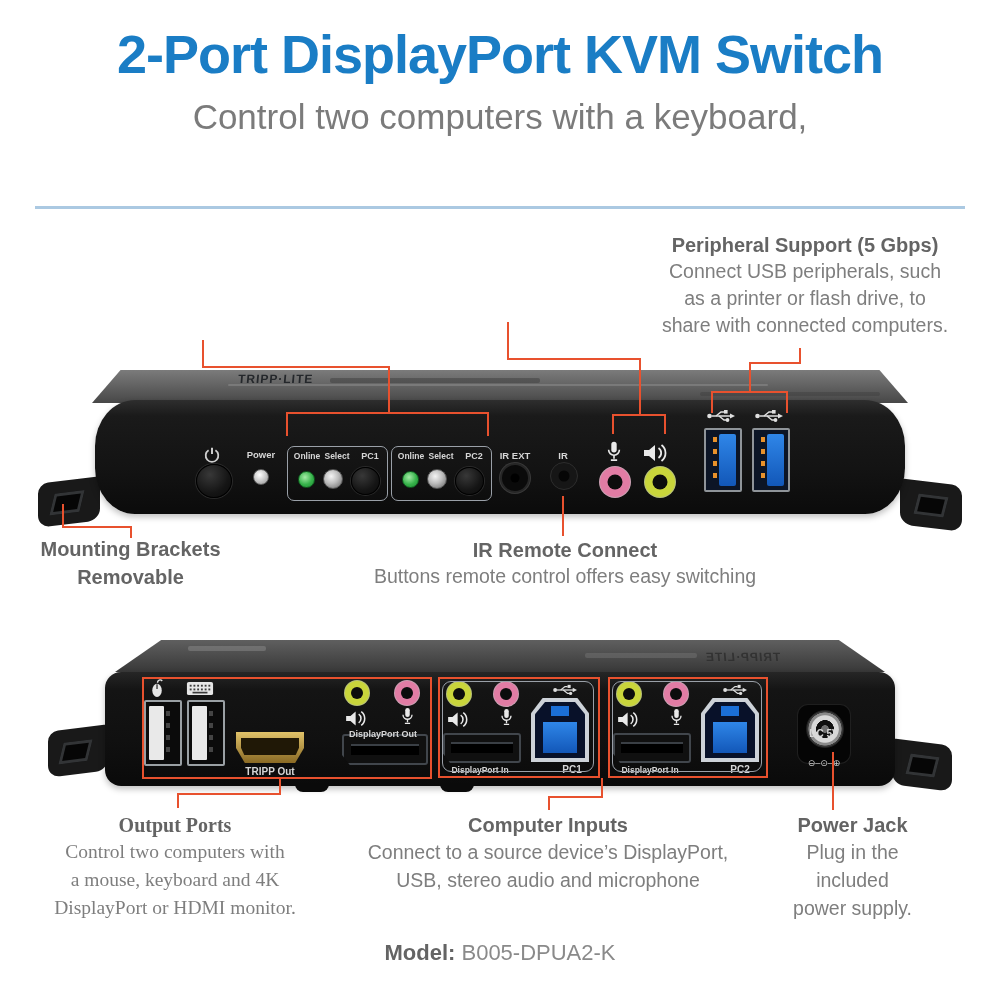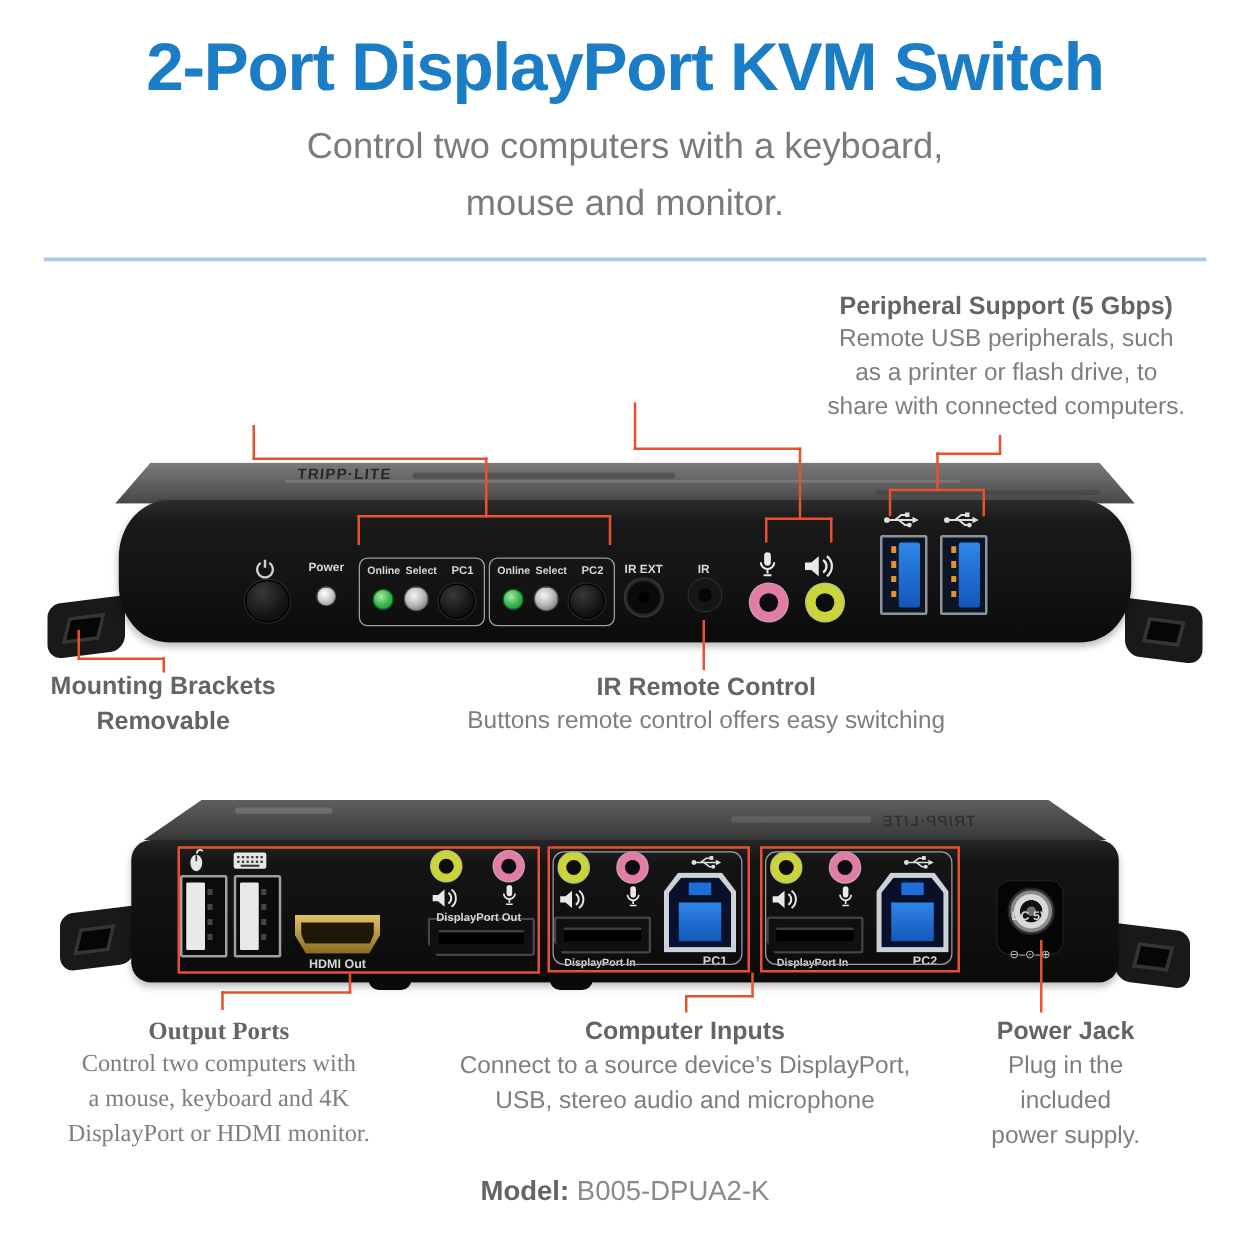--- a/index.html
+++ b/index.html
@@ -4,21 +4,21 @@
 <style>
   html,body{margin:0;padding:0;background:#fff;}
   #canvas{position:relative;width:1000px;height:1000px;background:#ffffff;overflow:hidden;
           font-family:"Liberation Sans","DejaVu Sans",sans-serif;}
   .layer{position:absolute;inset:0;}
 
   
   .page-title{position:absolute;left:0;top:24px;width:1000px;text-align:center;
               font-size:54px;font-weight:bold;letter-spacing:-1px;color:#1a7dc5;line-height:60px;}
   .page-subtitle{position:absolute;left:0;top:94px;width:1000px;text-align:center;
-                 font-size:29px;color:#7b7b7b;line-height:46px;}
+                 font-size:35px;color:#7b7b7b;line-height:46px;}
   .divider{position:absolute;left:35px;top:206px;width:930px;height:3px;background:#abc9e2;}
   .ann{position:absolute;text-align:center;color:#7e7e7e;font-size:19.5px;line-height:27px;}
   .ann .t{font-weight:bold;color:#646464;font-size:20px;line-height:26px;}
   .model-line{position:absolute;left:0;top:940px;width:1000px;text-align:center;
               font-size:22px;color:#8a8a8a;}
   .model-line b{color:#646464;}
 
   
   .line{position:absolute;background:#e8512e;}
   .hbox{position:absolute;border:2px solid #e8512e;}
@@ -76,27 +76,26 @@
   .icon{position:absolute;line-height:0;}
 </style>
 </head>
 <body>
 
 <div id="canvas">
 
   <div class="page-title">2-Port DisplayPort KVM Switch</div>
   <div class="page-subtitle">
     <div>Control two computers with a keyboard,</div>
-    <div>mouse and monitor.</div>
   </div>
   <div class="divider"></div>
 
   <div class="ann" style="left:640px;top:232px;width:330px;">
     <div class="t">Peripheral Support (5 Gbps)</div>
-    <div>Remote USB peripherals, such</div>
+    <div>Connect USB peripherals, such</div>
     <div>as a printer or flash drive, to</div>
     <div>share with connected computers.</div>
   </div>
 
   <div class="layer">
 
     <div class="ear" style="left:38px;top:480px;width:62px;height:44px;transform:skewY(-7deg);">
       <div class="earhole" style="left:14px;top:12px;width:24px;height:15px;"></div>
     </div>
     <div class="ear" style="left:900px;top:482px;width:62px;height:46px;transform:skewY(7deg);border-radius:4px 10px 12px 12px;">
@@ -198,21 +197,21 @@
       <div class="tongue"></div>
       <div class="pins"></div>
     </div>
   </div>
 
   <div class="ann" style="left:18px;top:535px;width:225px;">
     <div class="t" style="line-height:28px;">Mounting Brackets</div>
     <div class="t" style="line-height:28px;">Removable</div>
   </div>
   <div class="ann" style="left:335px;top:537px;width:460px;">
-    <div class="t">IR Remote Control</div>
+    <div class="t">IR Remote Connect</div>
     <div>Buttons remote control offers easy switching</div>
   </div>
 
   <div class="layer">
 
     <div class="ear" style="left:48px;top:728px;width:60px;height:46px;transform:skewY(-7deg);">
       <div class="earhole" style="left:13px;top:13px;width:23px;height:15px;"></div>
     </div>
     <div class="ear" style="left:892px;top:742px;width:60px;height:46px;transform:skewY(7deg);border-radius:4px 10px 12px 12px;">
       <div class="earhole" style="left:16px;top:13px;width:23px;height:15px;"></div>
@@ -258,21 +257,21 @@
       <div class="tongue"></div>
       <div class="pins"></div>
     </div>
     <div class="usbaw" style="left:187px;top:700px;width:34px;height:62px;">
       <div class="tongue"></div>
       <div class="pins"></div>
     </div>
     <div class="hdmi" style="left:236px;top:732px;width:68px;height:31px;">
       <div class="slot"></div>
     </div>
-    <div class="devlabel" style="left:226px;top:766px;width:88px;font-size:10px;">HDMI Out</div>
+    <div class="devlabel" style="left:226px;top:766px;width:88px;font-size:10px;">TRIPP Out</div>
 
     <div class="jack" style="left:345px;top:681px;width:24px;height:24px;background:#c9d53b;box-shadow:0 0 0 1px #b9c27a;">
       <div class="hole" style="width:12px;height:12px;"></div>
     </div>
     <span class="icon" style="left:344px;top:709px;">
       <svg width="25" height="19" viewBox="0 0 28 22">
           <path d="M2 8h5l6-5v16l-6-5H2z" fill="#e9e9e9"></path>
           <path d="M16.5 6a6 6 0 0 1 0 10M19.5 3a10 10 0 0 1 0 16" stroke="#e9e9e9" stroke-width="1.8" fill="none"></path>
         </svg>
     </span>

